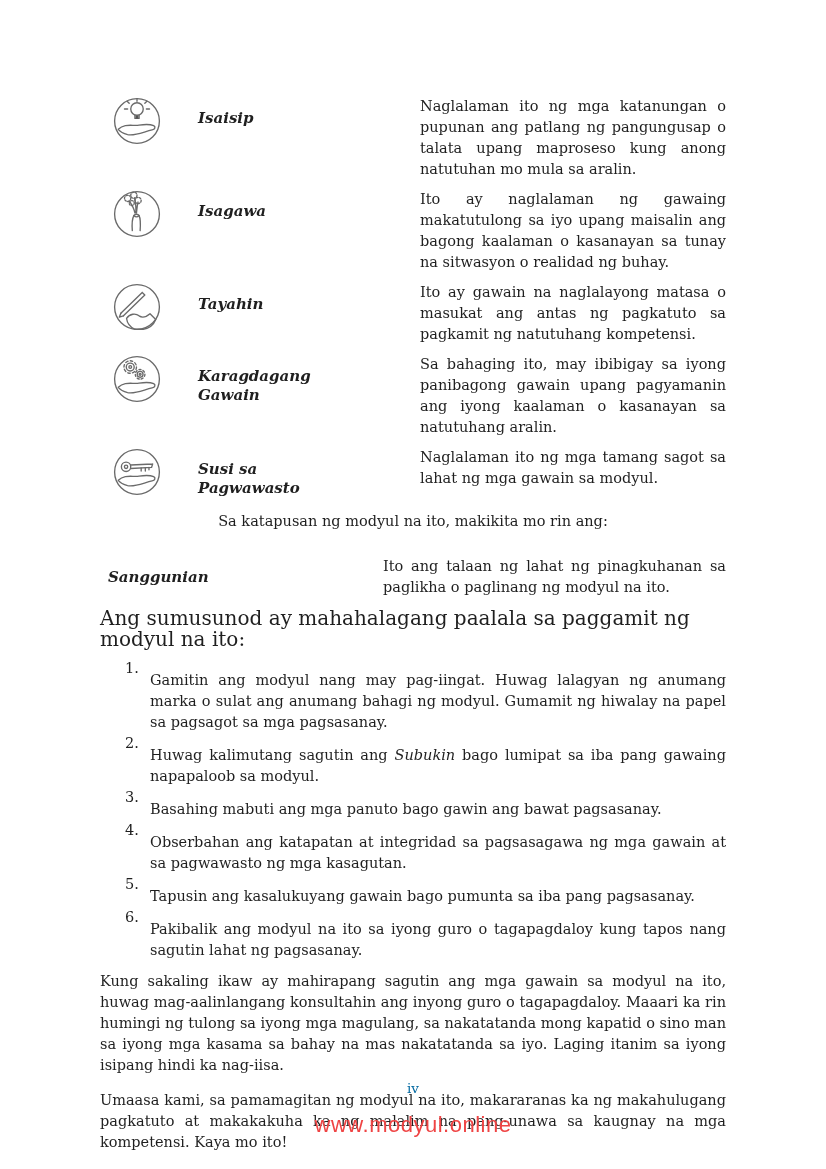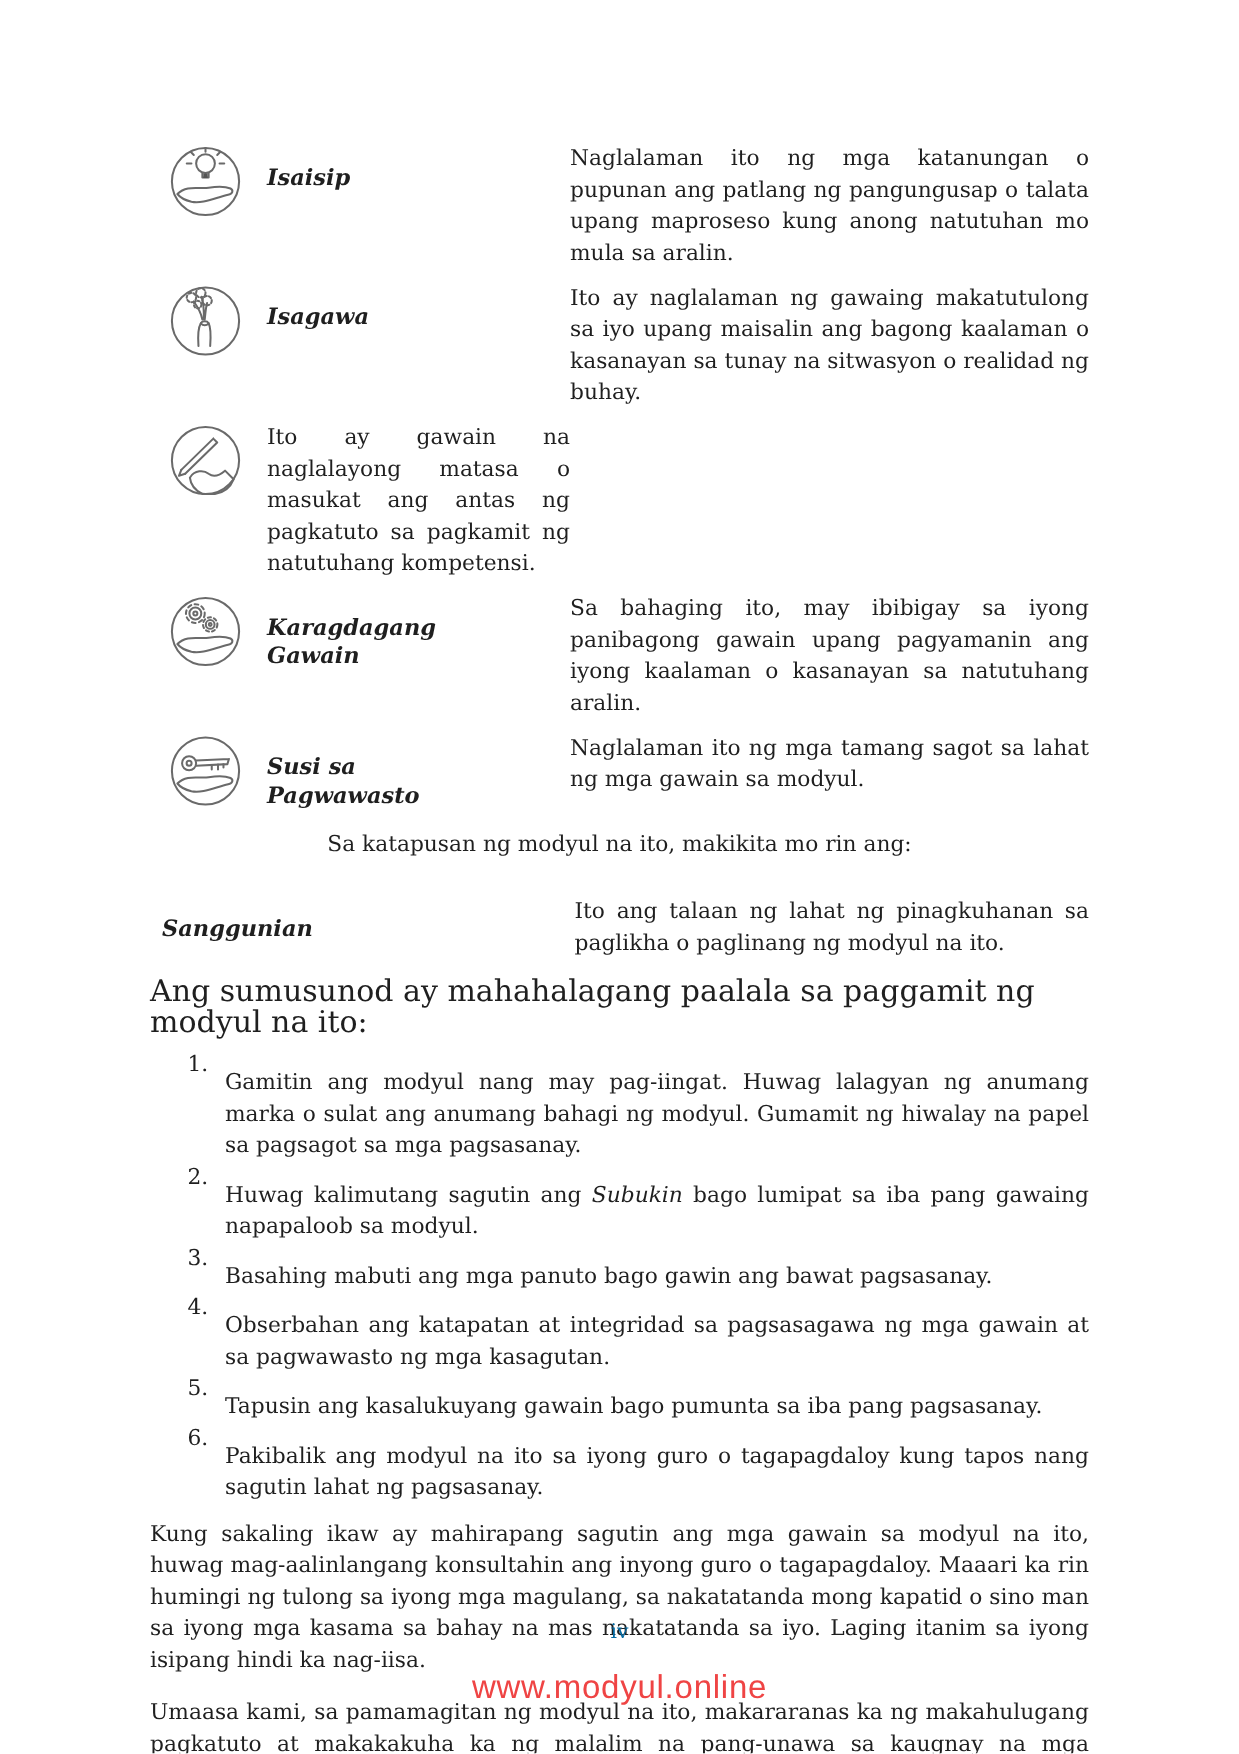--- a/index.html
+++ b/index.html
@@ -3,21 +3,21 @@
 <meta charset="utf-8">
 <style>
   html,body { margin:0; padding:0; background:#ffffff; }
   .page {
     position:relative; width:826px; height:1169px; margin:0 auto;
     background:#ffffff; overflow:hidden;
     font-family:"DejaVu Serif","Liberation Serif",serif; color:#1f1f1f;
   }
   .content { position:absolute; left:100px; right:100px; top:96px; }
 
-  .icon-row { display:grid; grid-template-columns:78px 202px 1fr; margin-bottom:9px; }
+  .icon-row { display:grid; grid-template-columns:78px 202px 1fr; margin-bottom:9px;gap:20px; }
   .icon-cell { padding-left:12px; }
   .icon-cell svg { width:50px; height:50px; display:block; }
   .row-label {
     font-weight:bold; font-style:italic; font-size:15px; line-height:19px;
     padding-top:13px; max-width:150px;
   }
   .row-desc { font-size:14.5px; line-height:21px; text-align:justify; }
 
   .para { font-size:14.5px; line-height:21px; text-align:justify; margin:0 0 14px 0; }
   .closing-line { font-size:14.5px; line-height:21px; text-align:center; margin:13px 0 24px 0; }
@@ -95,20 +95,21 @@
       <div class="icon-cell">
         <svg viewBox="0 0 48 48">
           <g class="icon-art">
             <use href="#icon-ring"></use>
             <path d="M8.5,30 L29,10 M11,32.5 L31.5,12.5 M29,10 L31.5,12.5"></path>
             <path d="M8.5,30 L7,33.8 L11,32.5"></path>
             <path d="M14,35 C17,30 23,30 26,32.5 C29,34.8 33,33.5 36.5,30.5 L42,36 C40,41 35.5,44.5 30,45.4 L22,45.4 C17,43 14.5,39.5 14,35 Z"></path>
           </g>
         </svg>
       </div>
+      <div class="row-label">Tayahin</div>
       <div class="row-desc">Ito ay gawain na naglalayong matasa o masukat ang antas ng pagkatuto sa pagkamit ng natutuhang kompetensi.</div>
     </div>
 
     <div class="icon-row">
       <div class="icon-cell">
         <svg viewBox="0 0 48 48">
           <g class="icon-art">
             <use href="#icon-ring"></use>
             <circle cx="17.5" cy="12.5" r="6" stroke-dasharray="2.4 2.2"></circle>
             <circle cx="17.5" cy="12.5" r="3.8"></circle>

